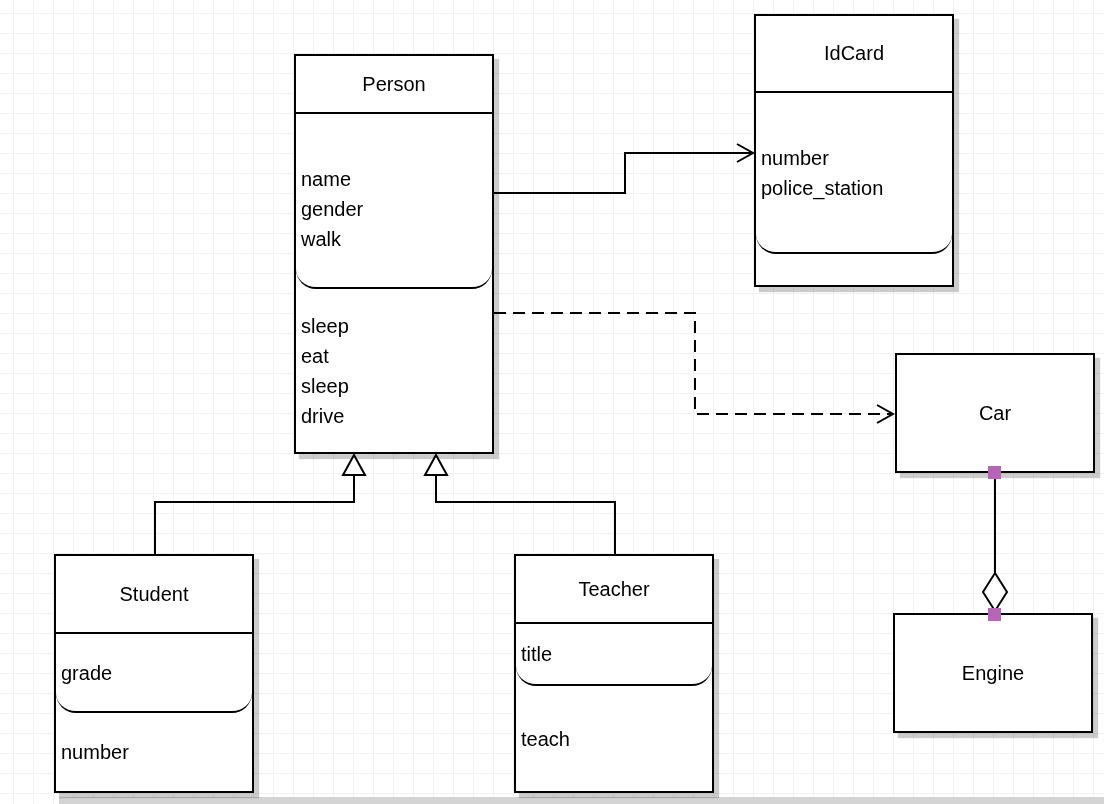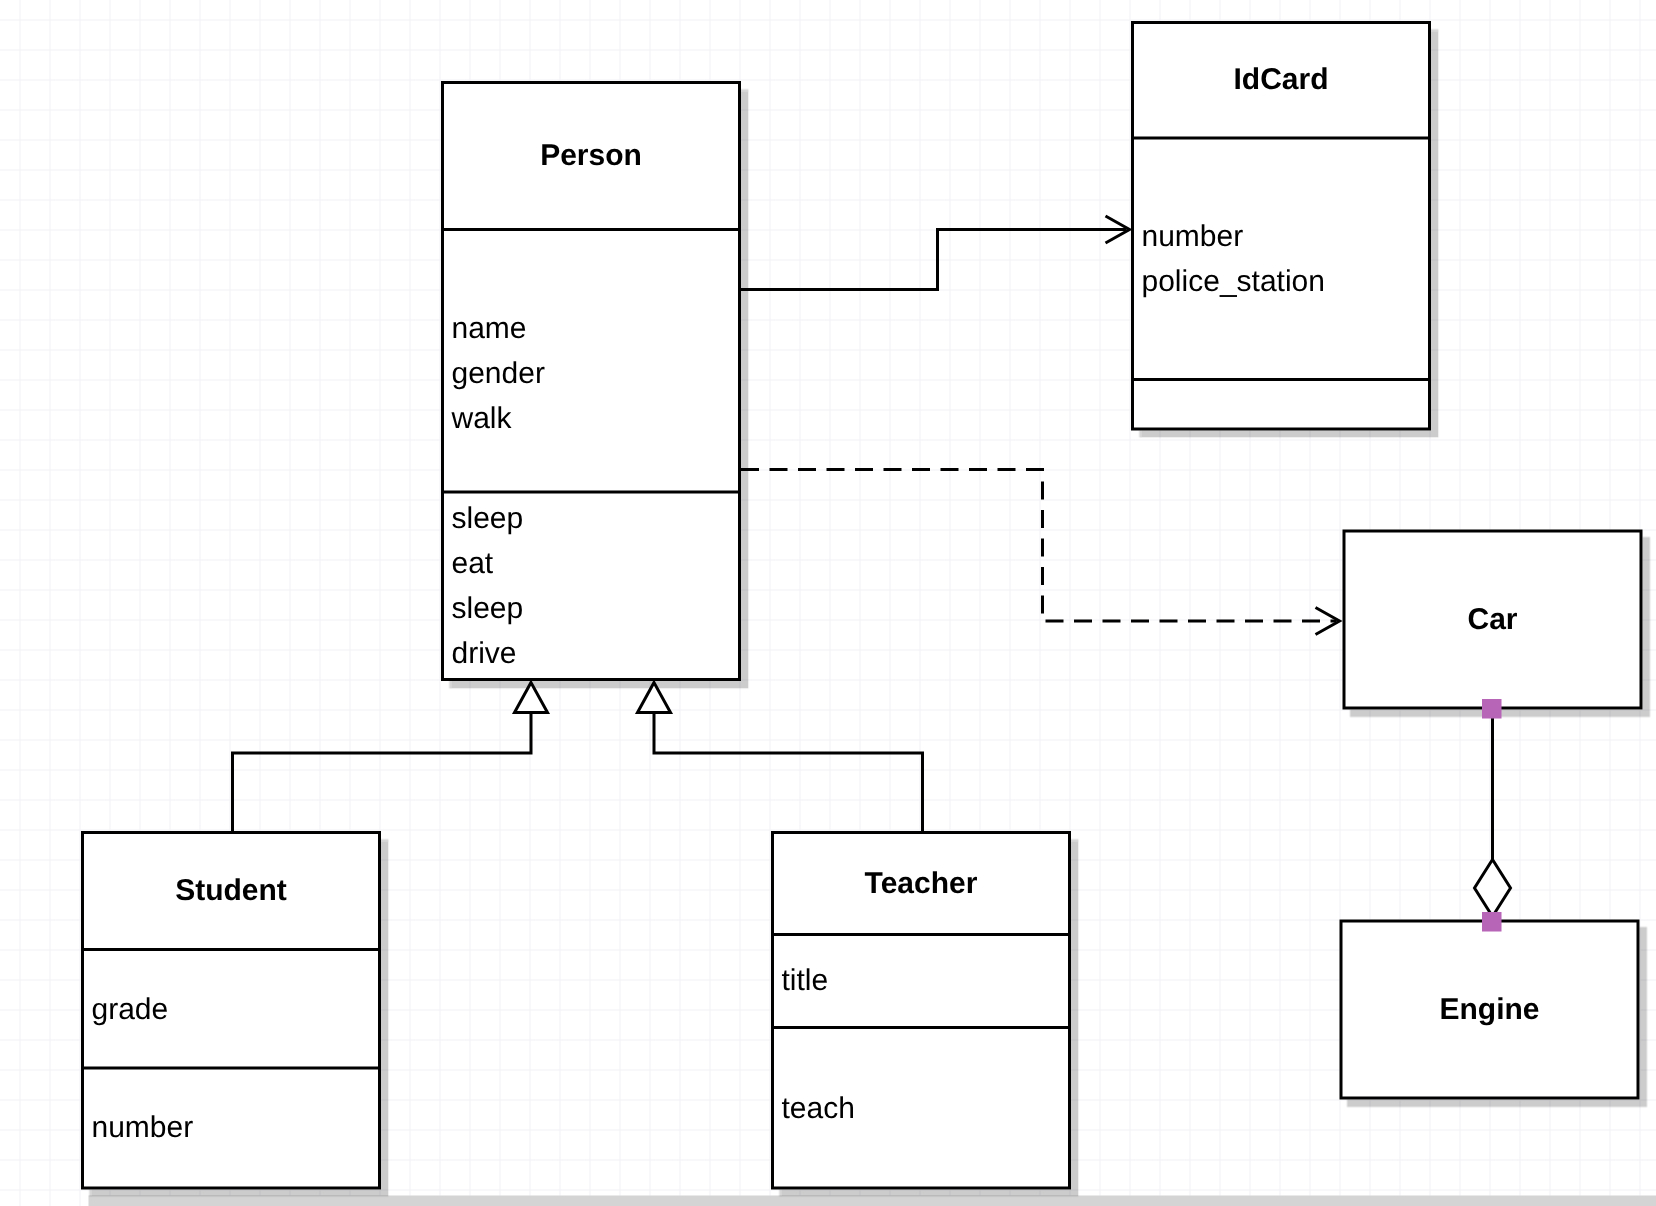--- a/index.html
+++ b/index.html
@@ -27,37 +27,38 @@
     box-sizing: border-box;
     display: flex;
     flex-direction: column;
     z-index: 1;
   }
   .uml-title {
     flex: 0 0 auto;
     display: flex;
     align-items: center;
     justify-content: center;
-    font-weight: bold;
+    font-weight: normal;
     font-size: 20px;
     color: #000;
     border-bottom: 2px solid #000;
     box-sizing: border-box;
   }
   .uml-title.no-divider {
     flex: 1 1 auto;
     border-bottom: none;
   }
   .uml-section {
     box-sizing: border-box;
     display: flex;
     flex-direction: column;
     justify-content: center;
     padding-left: 5px;
     overflow: hidden;
+    border-radius: 20px;
   }
   .uml-section.divided {
     border-bottom: 2px solid #000;
   }
   .uml-section.fill {
     flex: 1 1 auto;
   }
   .member {
     font-size: 20px;
     line-height: 30px;
@@ -81,21 +82,21 @@
     background: #d4d4d4;
     z-index: 0;
   }
 </style>
 </head>
 <body>
 
 <div id="canvas-bottom-strip"></div>
 
 <div class="uml-class" style="left:294px; top:54px; width:200px; height:400px;">
-  <div class="uml-title" style="height:98px;">Person</div>
+  <div class="uml-title" style="height:58px;">Person</div>
   <div class="uml-section divided" style="height:159px;margin-top:16px;">
     <div class="member">name</div>
     <div class="member">gender</div>
     <div class="member">walk</div>
   </div>
   <div class="uml-section fill">
     <div class="member">sleep</div>
     <div class="member">eat</div>
     <div class="member">sleep</div>
     <div class="member">drive</div>

